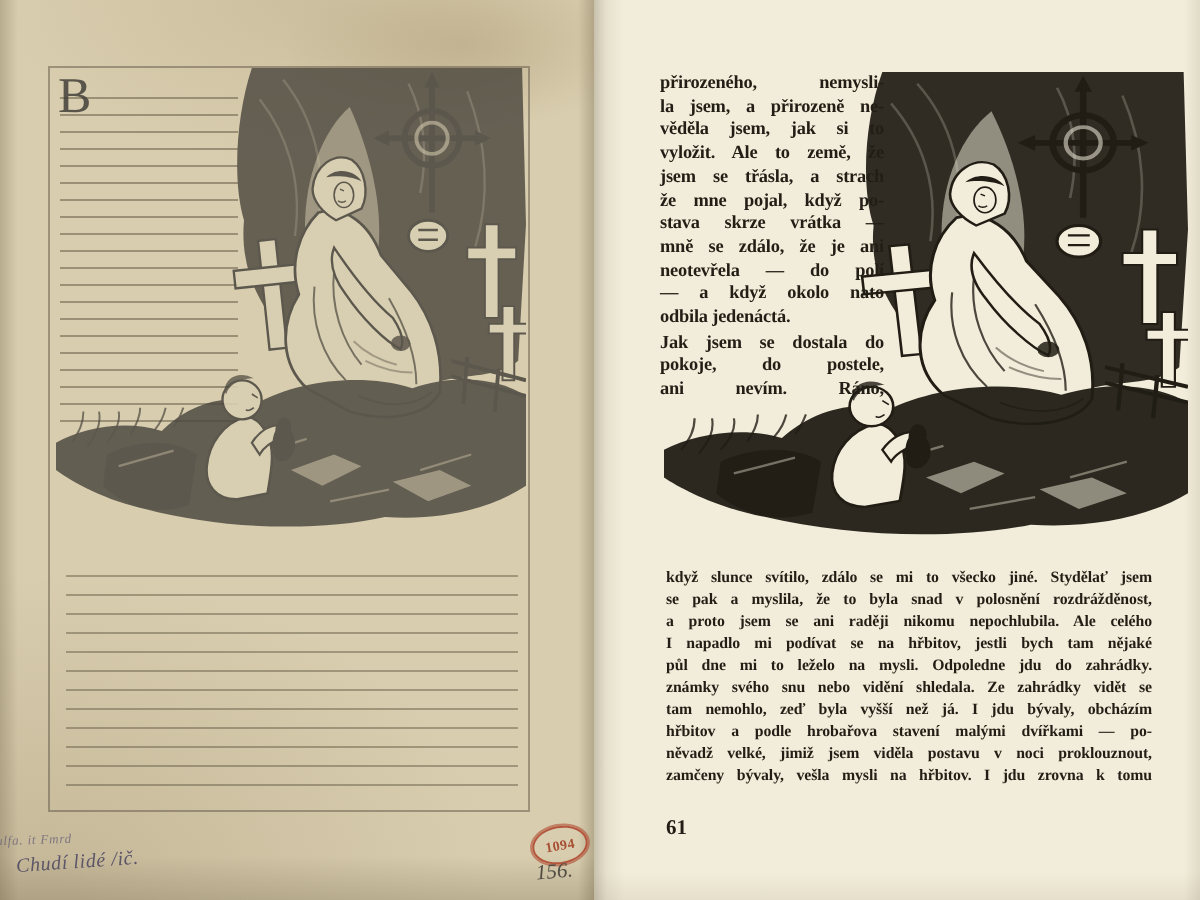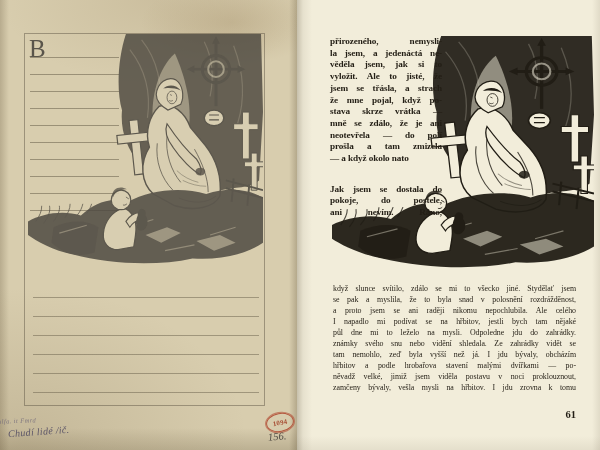--- a/index.html
+++ b/index.html
@@ -41,25 +41,25 @@
     background:
       linear-gradient(to right, rgba(70,58,35,.25), rgba(70,58,35,.07) 6px, transparent 15px),
       linear-gradient(to left, rgba(70,58,35,.10), transparent 8px),
       linear-gradient(to top, rgba(70,58,35,.08), transparent 14px),
       #f2edda;
     color:#231e15;}
   .textcol{position:absolute;left:33px;top:36px;width:112px;z-index:2;}
   .textcol .lines div{font-size:9.2px;line-height:11.7px;font-weight:bold;
     letter-spacing:-.1px;text-align:justify;text-align-last:justify;}
   .lines[data-short-last] div:last-child{text-align-last:left;}
-  .para2{margin-top:19px;}
+  .para2{margin-top:1px;}
   .body-block{position:absolute;left:36px;top:283px;width:243px;z-index:2;}
-  .body-block div{font-size:7.9px;line-height:11px;font-weight:normal;
+  .body-block div{font-size:7.9px;line-height:11px;font-weight:bold;
     letter-spacing:-.04px;text-align:justify;text-align-last:justify;}
-  .folio{position:absolute;left:36px;top:409px;width:243px;text-align:right;
+  .folio{position:absolute;left:36px;top:409px;width:243px;text-align:left;
     font-size:10.5px;font-weight:bold;z-index:2;}
 
   
   .illo{position:absolute;z-index:1;}
   .sketch-illo{left:28px;top:34px;width:235px;height:244px;
     --ink:#4c4840;--paper:#d9cfb2;opacity:.88;}
   .print-illo{left:35px;top:36px;width:262px;height:246px;
     --ink:#211d15;--paper:#f2edda;}
 </style>
 </head>
@@ -152,30 +152,30 @@
     <div class="stamp">
       <span>1094</span>
     </div>
     <div class="pageref">156.</div>
   </div>
 
   <div class="page-right">
     <div class="textcol">
       <div class="lines" data-short-last="">
           <div>přirozeného, nemysli-</div>
-          <div>la jsem, a jedenáctá ne-</div>
+          <div>la jsem, a přirozeně ne-</div>
           <div>věděla jsem, jak si to</div>
-          <div>vyložit. Ale to jisté, že</div>
+          <div>vyložit. Ale to země, že</div>
           <div>jsem se třásla, a strach</div>
           <div>že mne pojal, když po-</div>
           <div>stava skrze vrátka —</div>
           <div>mně se zdálo, že je ani</div>
           <div>neotevřela — do polí</div>
-          <div>prošla a tam zmizela</div>
           <div>— a když okolo nato</div>
+          <div>odbila jedenáctá.</div>
         </div>
       <div class="lines para2">
           <div>Jak jsem se dostala do</div>
           <div>pokoje, do postele,</div>
           <div>ani nevím. Ráno,</div>
         </div>
     </div>
     <svg class="illo print-illo" viewBox="0 0 240 250" preserveAspectRatio="none">
         <use href="#grave-scene"></use>
       </svg>

